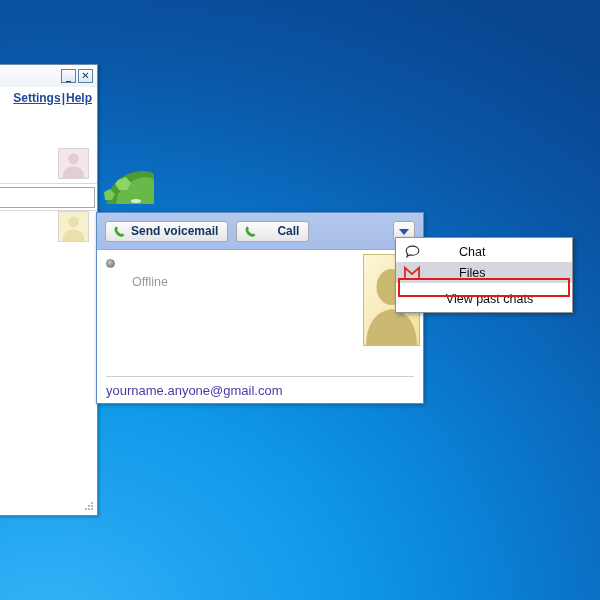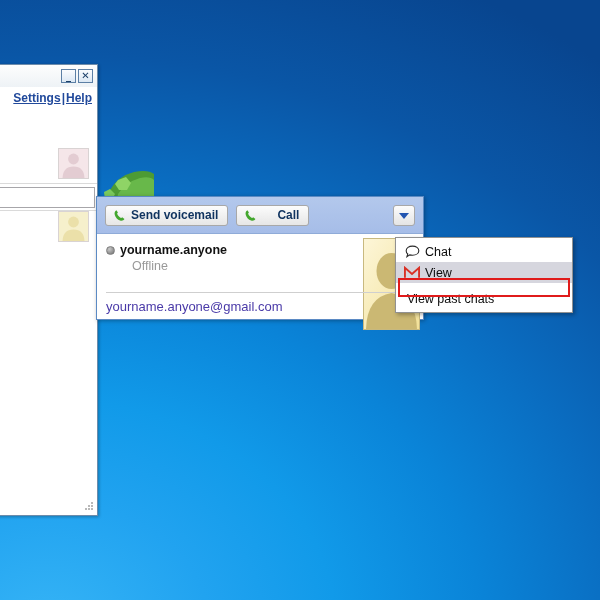--- a/index.html
+++ b/index.html
@@ -141,23 +141,23 @@
     position: absolute;
     right: 3px;
     bottom: 2px;
     width: 13px;
     height: 13px;
   }
 
   
   #contact-window {
     left: 96px;
-    top: 196px;
+    top: 212px;
     width: 328px;
-    height: 124px;
+    height: 192px;
     border: 1px solid #5b8ac4;
     box-shadow: 1px 1px 4px rgba(0,0,0,0.3);
     background: #ffffff;
   }
   #contact-toolbar {
     position: absolute;
     left: 0; right: 0; top: 0;
     height: 37px;
     background: linear-gradient(#b3c8ec, #a6bde8);
     border-bottom: 1px solid #8fabd8;
@@ -282,32 +282,34 @@
   .menu-item {
     height: 21px;
     display: flex;
     align-items: center;
     padding-left: 7px;
     font-size: 12.5px;
     color: #0c0c0c;
     cursor: pointer;
     box-sizing: border-box;
     white-space: nowrap;
+    gap: 34px;
   }
   .menu-item .mi-icon {
     width: 18px;
     min-width: 18px;
     height: 16px;
     display: flex;
     align-items: center;
     justify-content: center;
     margin-right: 4px;
   }
   .menu-item.no-icon {
     padding-left: 11px;
+    justify-content: center;
   }
   .menu-item.highlighted {
     background: #d6d6de;
   }
   #menu-highlight-box {
     position: absolute;
     left: 398px;
     top: 278px;
     width: 172px;
     height: 19px;
@@ -398,21 +400,20 @@
       </div>
 
       <div id="dropdown-toggle">
         <span class="caret"></span>
       </div>
     </div>
 
     <div id="contact-body">
       <div id="contact-name-row">
         <span class="status-dot"></span>
-        <span id="contact-name">yourname.anyone</span>
       </div>
       <div id="contact-status">Offline</div>
 
       <div id="contact-avatar">
         <svg width="55" height="90" viewBox="0 0 55 90">
           <defs>
             <linearGradient id="avgrad" x1="0" y1="0" x2="1" y2="1">
               <stop offset="0%" stop-color="#fdf6d8"></stop>
               <stop offset="100%" stop-color="#f2e199"></stop>
             </linearGradient>
@@ -439,21 +440,21 @@
       <span>Chat</span>
     </div>
 
 
     <div class="menu-item highlighted">
       <span class="mi-icon">
         <svg width="16" height="13" viewBox="0 0 17 13">
           <path d="M1 12 V1.5 L8.5 8 L16 1.5 V12" fill="none" stroke="#d93025" stroke-width="2"></path>
         </svg>
       </span>
-      <span>View</span>
+      <span>Files</span>
     </div>
 
     <div class="menu-sep"></div>
 
     <div class="menu-item no-icon">
       <span>View past chats</span>
     </div>
 
   </div>
 

